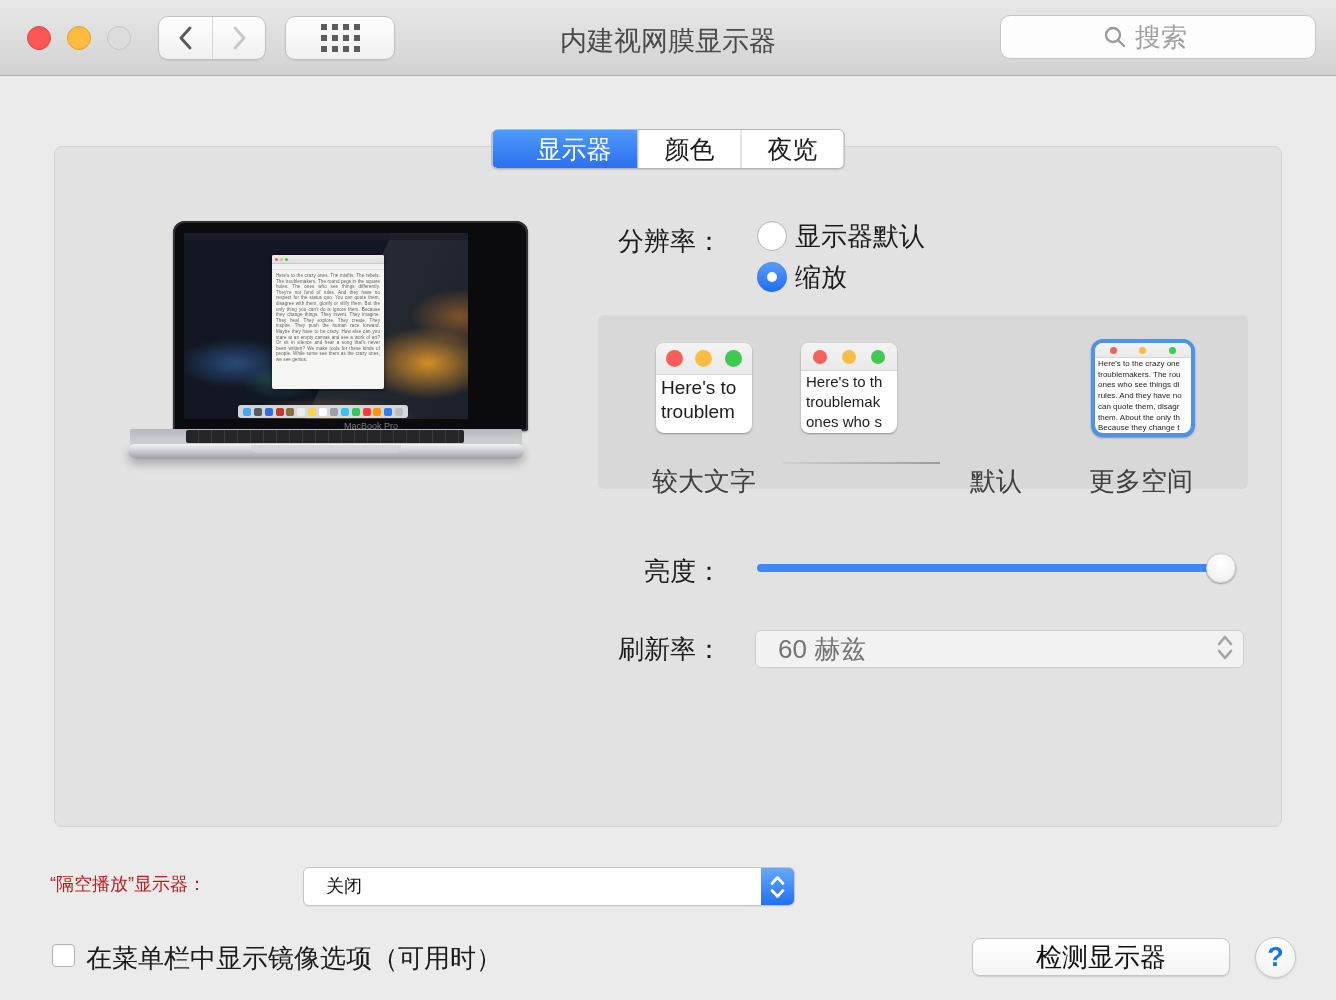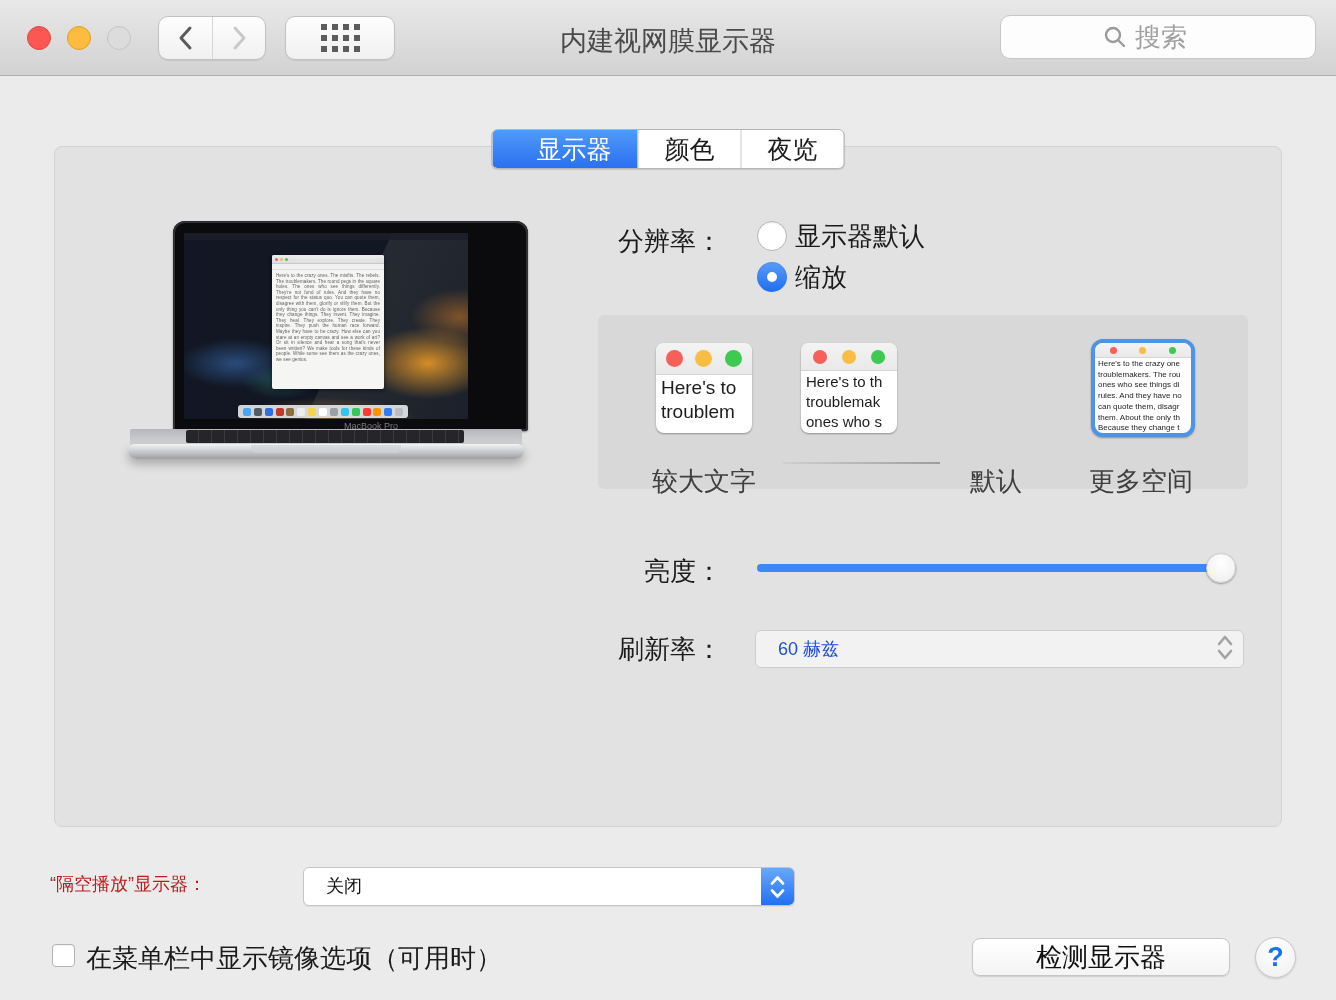--- a/index.html
+++ b/index.html
@@ -131,21 +131,21 @@
   .slider-track { position:absolute; left:757px; top:564px; width:479px; height:8px;
     border-radius:4px; background:#3d88f6; }
   .slider-knob { position:absolute; top:-11px; width:30px; height:30px; border-radius:50%;
     background:radial-gradient(circle at 50% 32%, #ffffff, #f2f2f2 70%, #e6e6e6);
     border:1px solid #cfcfcf; box-shadow:0 1px 2px rgba(0,0,0,.35); }
 
   
   .refresh-select { position:absolute; left:755px; top:630px; width:489px; height:38px;
     background:#f2f2f2; border:1px solid #cecece; border-radius:6px; }
   .refresh-select .val { position:absolute; left:22px; top:0; line-height:36px;
-    font-size:18px; color:#1d4ed8;text-align:right; }
+    font-size:26px; color:#737373;text-align:right; }
   .chev-stack { position:absolute; right:10px; top:4px; display:flex; flex-direction:column; gap:3px; }
 
   
   .airplay-label { position:absolute; left:50px; top:872px; font-size:18px; color:#b91c1c; }
   .airplay-select { position:absolute; left:303px; top:867px; width:492px; height:39px;
     background:#fff; border:1px solid #c5c5c5; border-radius:6px; box-shadow:0 1px 1px rgba(0,0,0,.06); }
   .airplay-select .val { position:absolute; left:22px; top:0; line-height:37px; font-size:18px; color:#111; }
   .stepper { position:absolute; right:0; top:0; width:33px; height:37px;
     background:linear-gradient(#69a8fa,#2170f2); border-radius:0 5px 5px 0;
     display:flex; flex-direction:column; align-items:center; justify-content:center; gap:4px; }

